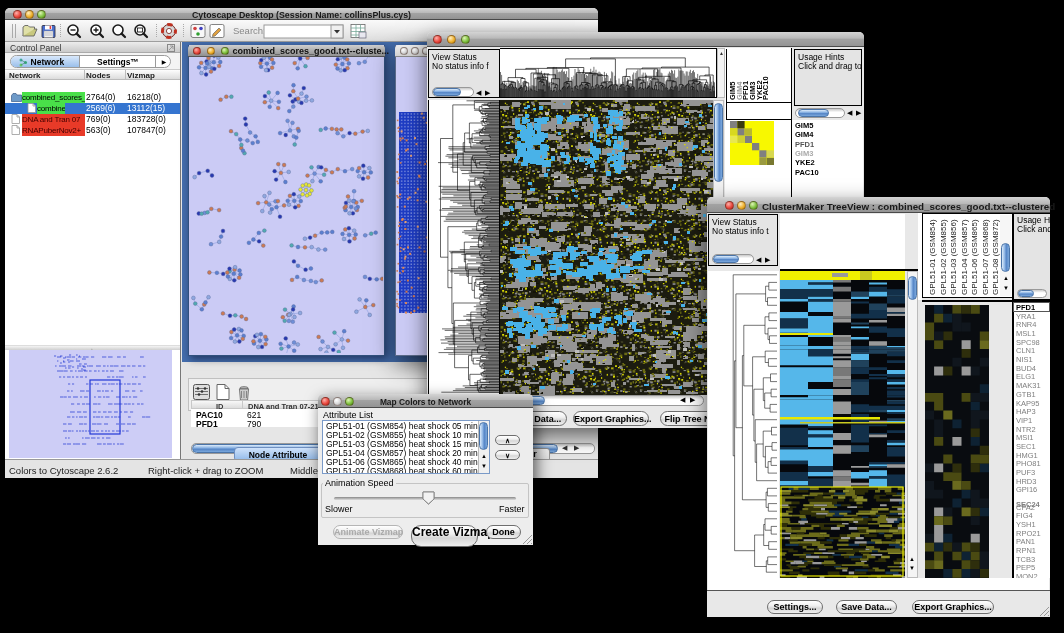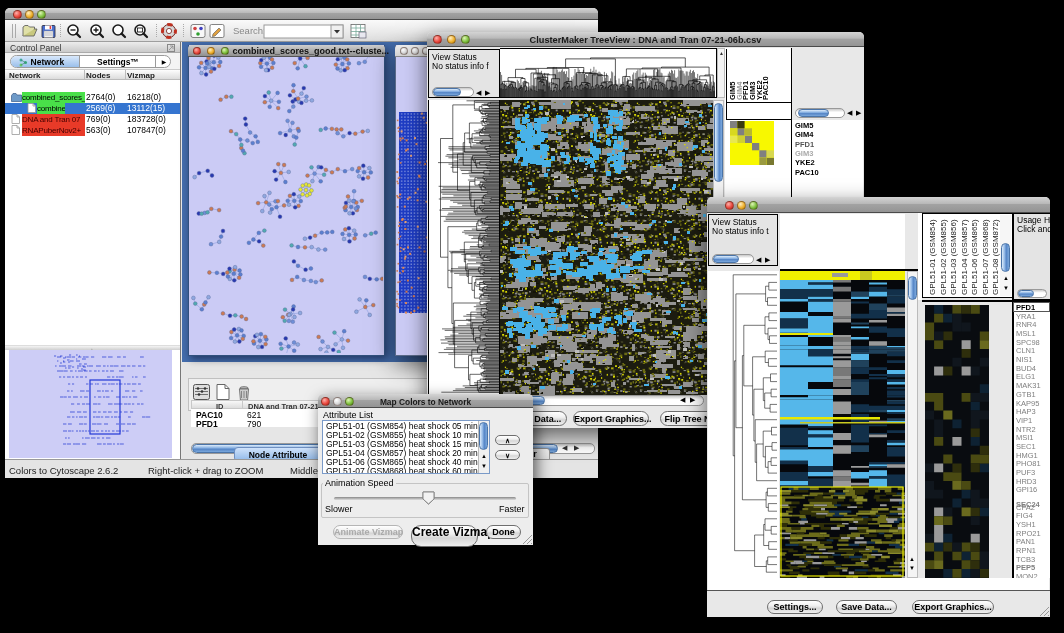--- a/index.html
+++ b/index.html
@@ -17,20 +17,21 @@
 .athumb{position:absolute;border-radius:5px;background:linear-gradient(#dcebfa,#8cb4e4 40%,#5585c6 60%,#7ba8dc);border:1px solid #4a74a8}
 .cap{position:absolute;background:linear-gradient(#ffffff,#f0f0f0 40%,#d6d6d6 60%,#efefef);border:1px solid #6e6e6e;border-radius:10px;text-align:center;font-weight:bold;color:#000;white-space:nowrap}
 svg{position:absolute;display:block}
 </style></head><body>
 
 <div class="win" style="left:5px;top:8px;width:593px;height:470px;background:#e8e8e8;border-radius:5px 5px 0 0">
 <div class="tbar" style="height:12px"></div>
 <div class="tl r" style="left:8px;top:2px"></div>
     <div class="tl o" style="left:20px;top:2px"></div>
     <div class="tl g" style="left:32px;top:2px"></div>
+<div class="ttext" style="left:0;right:0;text-align:center;top:2px;font-size:8.8px">Cytoscape Desktop (Session Name: collinsPlus.cys)</div>
 <div class="abs" style="left:0;top:12px;width:593px;height:22px;background:linear-gradient(#fafafa,#dedede);border-bottom:1px solid #9e9e9e"></div>
 <svg style="left:0;top:12px" width="593" height="22" viewBox="0 0 593 22">
 <g stroke="#aaa" stroke-width="1">
         <path d="M7.5 4v14M10.5 4v14"></path>
         <path d="M55.5 4v14M151.5 4v14M178.5 4v14" stroke-dasharray="1,1"></path>
       </g>
 <g>
         <path d="M18 16l3-7h11l-3 7z" fill="#c8c87e" stroke="#555" stroke-width="0.8"></path>
         <path d="M18 16V7l2-1.5h3l1.5 1.5h5v2" fill="#e0e0a8" stroke="#555" stroke-width="0.8"></path>
       </g>
@@ -861,21 +862,20 @@
       <rect x="1.5" y="236.3" width="1.6" height="1.6" fill="#cd7a52"></rect>
       <rect x="3.6" y="178.7" width="1.6" height="1.6" fill="#cd7a52"></rect>
       <rect x="3.2" y="223.8" width="1.6" height="1.6" fill="#cd7a52"></rect>
 </svg>
 </div>
 <div class="win" style="left:427px;top:32px;width:437px;height:396px;background:#e8e8e8;border-radius:5px 5px 0 0">
 <div class="tbar" style="height:15px"></div>
 <div class="tl r" style="left:6px;top:3px"></div>
     <div class="tl o" style="left:20px;top:3px"></div>
     <div class="tl g" style="left:34px;top:3px"></div>
-<div class="ttext" style="left:0;right:0;text-align:center;top:3px;font-size:9.2px">ClusterMaker TreeView : DNA and Tran 07-21-06b.csv</div>
 <div class="box" style="left:1px;top:17px;width:72px;height:49px;font-size:8.5px;line-height:9px">
       <div style="padding:3px 0 0 3px">View Status<br>No status info f</div>
 <div class="atrack" style="left:3px;top:37px;width:42px;height:10px"></div>
       <div class="athumb" style="left:4px;top:38px;width:28px;height:8px"></div>
 <span class="abs" style="left:47px;top:38px;font-size:7px">◀</span>
       <span class="abs" style="left:56px;top:38px;font-size:7px">▶</span>
 </div>
 <div class="abs" style="left:73px;top:16px;width:217px;height:50px;background:#fff;border:1px solid #000;border-left:none">
 <svg style="left:0;top:0" width="215" height="48" viewBox="0 0 215 48">
 <path d="M0.5 48V23.0M1.6 48V25.9M2.6 48V33.7M3.7 48V36.3M4.7 48V31.9M5.8 48V36.5M6.8 48V33.8M7.9 48V37.2M8.9 48V31.1M10.0 48V34.4M11.0 48V31.8M12.1 48V33.1M13.1 48V33.1M14.2 48V32.6M15.2 48V33.6M16.3 48V39.6M17.3 48V30.7M18.4 48V32.1M19.4 48V34.1M20.5 48V36.4M21.5 48V35.9M22.5 48V38.3M23.6 48V33.9M24.6 48V32.4M25.7 48V32.1M26.7 48V38.0M27.8 48V37.7M28.8 48V38.5M29.9 48V37.1M30.9 48V38.5M32.0 48V36.3M33.0 48V36.4M34.1 48V37.2M35.1 48V37.4M36.2 48V36.7M37.2 48V23.8M38.3 48V19.6M39.3 48V24.1M40.4 48V24.8M41.4 48V21.8M42.5 48V25.3M43.5 48V27.0M44.6 48V23.9M45.6 48V27.1M46.7 48V31.8M47.7 48V25.1M48.8 48V32.5M49.8 48V34.5M50.9 48V38.7M51.9 48V34.6M53.0 48V18.5M54.0 48V17.9M55.1 48V24.7M56.1 48V18.2M57.2 48V20.6M58.2 48V23.2M59.3 48V22.6M60.3 48V23.0M61.4 48V21.6M62.4 48V20.2M63.5 48V22.7M64.5 48V22.3M65.5 48V24.9M66.6 48V22.2M67.6 48V28.1M68.7 48V28.9M69.7 48V32.4M70.8 48V31.3M71.8 48V28.0M72.9 48V30.2M73.9 48V26.6M75.0 48V20.0M76.0 48V24.4M77.1 48V24.8M78.1 48V19.0M79.2 48V20.8M80.2 48V23.0M81.3 48V24.6M82.3 48V22.9M83.4 48V20.8M84.4 48V24.9M85.5 48V29.0M86.5 48V25.9M87.6 48V26.8M88.6 48V24.9M89.7 48V23.5M90.7 48V19.8M91.8 48V22.9M92.8 48V21.8M93.9 48V17.8M94.9 48V22.9M96.0 48V20.7M97.0 48V27.6M98.1 48V23.5M99.1 48V22.6M100.2 48V23.5M101.2 48V24.9M102.3 48V27.7M103.3 48V32.1M104.4 48V22.9M105.4 48V28.7M106.5 48V24.4M107.5 48V33.8M108.5 48V33.0M109.6 48V32.1M110.6 48V29.4M111.7 48V22.4M112.7 48V23.4M113.8 48V35.4M114.8 48V26.8M115.9 48V31.2M116.9 48V34.7M118.0 48V35.3M119.0 48V29.5M120.1 48V34.6M121.1 48V34.9M122.2 48V35.7M123.2 48V32.8M124.3 48V28.5M125.3 48V26.7M126.4 48V32.3M127.4 48V29.1M128.5 48V30.5M129.5 48V34.4M130.6 48V34.0M131.6 48V34.5M132.7 48V25.5M133.7 48V23.5M134.8 48V29.9M135.8 48V23.8M136.9 48V22.1M137.9 48V20.5M139.0 48V29.0M140.0 48V20.1M141.1 48V32.6M142.1 48V25.6M143.2 48V23.6M144.2 48V30.3M145.3 48V23.7M146.3 48V25.7M147.4 48V32.3M148.4 48V36.0M149.5 48V34.2M150.5 48V30.9M151.5 48V32.0M152.6 48V29.7M153.6 48V20.7M154.7 48V19.9M155.7 48V27.1M156.8 48V22.9M157.8 48V20.7M158.9 48V20.7M159.9 48V19.7M161.0 48V23.6M162.0 48V24.3M163.1 48V28.3M164.1 48V27.9M165.2 48V35.5M166.2 48V32.7M167.3 48V29.5M168.3 48V24.6M169.4 48V22.6M170.4 48V23.9M171.5 48V20.8M172.5 48V21.7M173.6 48V24.6M174.6 48V21.2M175.7 48V28.6M176.7 48V28.9M177.8 48V27.7M178.8 48V20.3M179.9 48V21.8M180.9 48V21.3M182.0 48V21.5M183.0 48V22.0M184.1 48V24.5M185.1 48V26.6M186.2 48V22.4M187.2 48V22.5M188.3 48V26.7M189.3 48V22.7M190.4 48V20.8M191.4 48V24.0M192.5 48V22.2M193.5 48V21.2M194.5 48V23.2M195.6 48V28.5M196.6 48V29.0M197.7 48V24.9M198.7 48V35.7M199.8 48V32.0M200.8 48V34.6M201.9 48V36.6M202.9 48V33.0M204.0 48V36.9M205.0 48V35.0M206.1 48V35.5M207.1 48V36.0M208.2 48V36.9M209.2 48V35.2M210.3 48V27.7M211.3 48V32.8M212.4 48V36.4M213.4 48V32.3M214.5 48V33.3" stroke="#3a3a3a" stroke-width="0.7" fill="none"></path>
@@ -892,20 +892,23 @@
 <svg style="left:298px;top:16px" width="66" height="54" viewBox="0 0 66 54">
 <text transform="translate(10.2,52) rotate(-90)" font-size="7.5" font-weight="bold" fill="#000" font-family="Liberation Sans">GIM5</text>
 <text transform="translate(16.799999999999997,52) rotate(-90)" font-size="7.5" font-weight="bold" fill="#999" font-family="Liberation Sans">GIM4</text>
 <text transform="translate(23.4,52) rotate(-90)" font-size="7.5" font-weight="bold" fill="#000" font-family="Liberation Sans">PFD1</text>
 <text transform="translate(29.999999999999996,52) rotate(-90)" font-size="7.5" font-weight="bold" fill="#000" font-family="Liberation Sans">GIM3</text>
 <text transform="translate(36.599999999999994,52) rotate(-90)" font-size="7.5" font-weight="bold" fill="#000" font-family="Liberation Sans">YKE2</text>
 <text transform="translate(43.2,52) rotate(-90)" font-size="7.5" font-weight="bold" fill="#000" font-family="Liberation Sans">PAC10</text>
 </svg>
 <div class="abs" style="left:364px;top:16px;width:1px;height:155px;background:#000"></div>
 <div class="abs" style="left:365px;top:88px;width:71px;height:78px;background:#fff"></div>
+<div class="box" style="left:367px;top:17px;width:68px;height:57px;font-size:8.5px;line-height:9px;overflow:hidden">
+      <div style="padding:3px 0 0 3px;white-space:nowrap">Usage Hints<br>Click and drag to</div>
+    </div>
 <div class="atrack" style="left:368px;top:76px;width:50px;height:10px"></div>
     <div class="athumb" style="left:371px;top:77px;width:31px;height:8px"></div>
 <span class="abs" style="left:420px;top:77px;font-size:7px">◀</span>
     <span class="abs" style="left:429px;top:77px;font-size:7px">▶</span>
 <svg style="left:303px;top:89px" width="44" height="44" viewBox="0 0 44 44">
 <rect width="44" height="44" fill="#f8f800"></rect>
 <rect x="0.0" y="0.0" width="7.3" height="7.3" fill="#808080"></rect>
 <rect x="7.3" y="7.3" width="7.3" height="7.3" fill="#808080"></rect>
 <rect x="14.7" y="14.7" width="7.3" height="7.3" fill="#808080"></rect>
 <rect x="22.0" y="22.0" width="7.3" height="7.3" fill="#808080"></rect>
@@ -1660,20 +1663,21 @@
 <div class="cap" style="left:10px;top:379px;width:60px;height:15px;font-size:9px;line-height:14px">Settings...</div>
 <div class="cap" style="left:78px;top:379px;width:62px;height:15px;font-size:9px;line-height:14px">Save Data...</div>
 <div class="cap" style="left:146px;top:379px;width:76px;height:15px;font-size:9px;line-height:14px">Export Graphics...</div>
 <div class="cap" style="left:233px;top:379px;width:76px;height:15px;font-size:9px;line-height:14px">Flip Tree Nodes</div>
 </div>
 <div class="win" style="left:707px;top:197px;width:343px;height:420px;background:#e8e8e8;border-radius:5px 5px 0 0">
 <div class="tbar" style="height:16px"></div>
 <div class="tl r" style="left:18px;top:3.5px"></div>
     <div class="tl o" style="left:30px;top:3.5px"></div>
     <div class="tl g" style="left:42px;top:3.5px"></div>
+<div class="ttext" style="left:55px;top:3.5px;font-size:9.8px">ClusterMaker TreeView : combined_scores_good.txt--clustered</div>
 <div class="box" style="left:1px;top:17px;width:70px;height:52px;font-size:8.5px;line-height:9px">
       <div style="padding:3px 0 0 3px">View Status<br>No status info t</div>
 <div class="atrack" style="left:3px;top:39px;width:42px;height:10px"></div>
       <div class="athumb" style="left:4px;top:40px;width:26px;height:8px"></div>
 <span class="abs" style="left:47px;top:40px;font-size:7px">◀</span>
       <span class="abs" style="left:56px;top:40px;font-size:7px">▶</span>
 </div>
 <div class="abs" style="left:73px;top:17px;width:125px;height:55px;background:#fff"></div>
 <div class="abs" style="left:73px;top:72px;width:150px;height:2px;background:#000"></div>
 <div class="abs" style="left:1px;top:74px;width:71px;height:307px;background:#fff">
@@ -1757,21 +1761,21 @@
 <span class="abs" style="left:309px;top:279.6px;font-size:7.5px;color:#808080;font-weight:normal">HRD3</span>
 <span class="abs" style="left:309px;top:288.3px;font-size:7.5px;color:#808080;font-weight:normal">GPI16</span>
 <span class="abs" style="left:309px;top:303px;font-size:7.5px;color:#808080;font-weight:bold">SEC24</span>
 <span class="abs" style="left:309px;top:305.6px;font-size:7.5px;color:#808080;font-weight:normal">CPA2</span>
 <span class="abs" style="left:309px;top:314.3px;font-size:7.5px;color:#808080;font-weight:normal">FIG4</span>
 <span class="abs" style="left:309px;top:323.0px;font-size:7.5px;color:#808080;font-weight:normal">YSH1</span>
 <span class="abs" style="left:309px;top:331.7px;font-size:7.5px;color:#808080;font-weight:normal">RPO21</span>
 <span class="abs" style="left:309px;top:340.4px;font-size:7.5px;color:#808080;font-weight:normal">PAN1</span>
 <span class="abs" style="left:309px;top:349.0px;font-size:7.5px;color:#808080;font-weight:normal">RPN1</span>
 <span class="abs" style="left:309px;top:357.7px;font-size:7.5px;color:#808080;font-weight:normal">TCB3</span>
-<span class="abs" style="left:309px;top:366.4px;font-size:7.5px;color:#808080;font-weight:bold">PEP5</span>
+<span class="abs" style="left:309px;top:366.4px;font-size:7.5px;color:#808080;font-weight:normal">PEP5</span>
 <span class="abs" style="left:309px;top:375.1px;font-size:7.5px;color:#808080;font-weight:normal">MON2</span>
 <div class="abs" style="left:306px;top:105px;width:37px;height:10px;border:1px solid #555"></div>
 <div class="abs" style="left:1px;top:381px;width:341px;height:12px;background:#fff"></div>
 <div class="abs" style="left:0;top:393px;width:343px;height:27px;background:#e8e8e8;border-top:1.5px solid #555"></div>
 <div class="cap" style="left:60px;top:403px;width:56px;height:14px;font-size:9px;line-height:13px">Settings...</div>
 <div class="cap" style="left:129px;top:403px;width:61px;height:14px;font-size:9px;line-height:13px">Save Data...</div>
 <div class="cap" style="left:205px;top:403px;width:82px;height:14px;font-size:9px;line-height:13px">Export Graphics...</div>
 <svg style="right:0;bottom:0" width="12" height="12">
       <path d="M11 2L2 11M11 6L6 11M11 10l-1 1" stroke="#999" stroke-width="1"></path>
     </svg>

